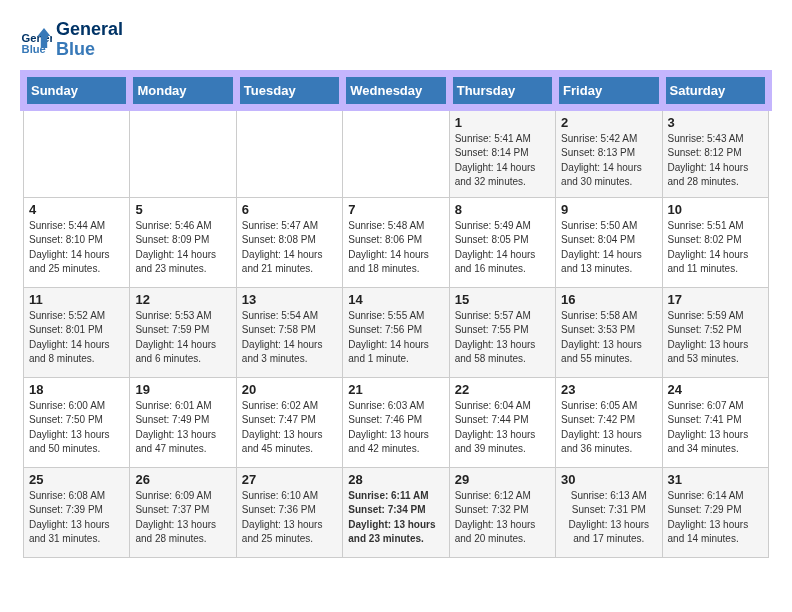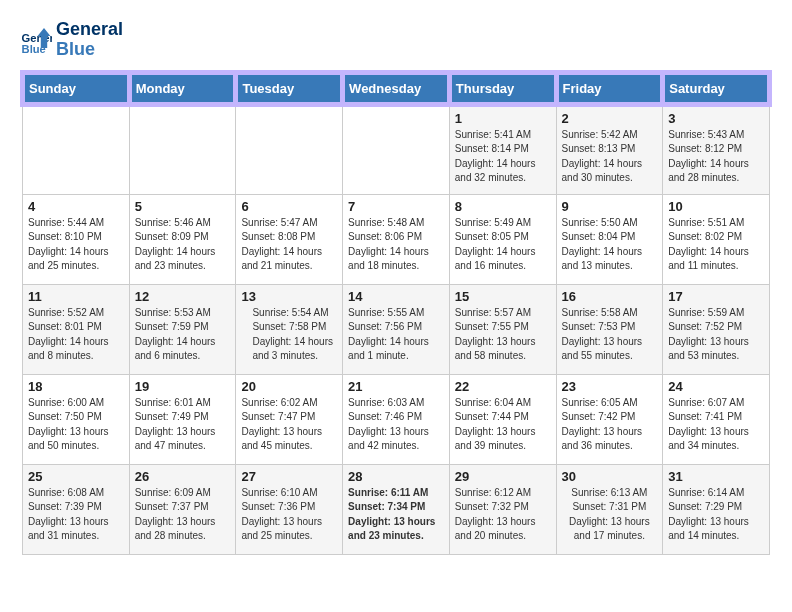--- a/index.html
+++ b/index.html
@@ -52,21 +52,21 @@
       border-collapse: collapse;
       table-layout: fixed;
     }
     thead tr th {
       background-color: #3879b8;
       color: #fff;
       font-size: 13px;
       font-weight: bold;
       padding: 6px 4px;
       text-align: left;
-      border: 5px solid #c4b5fd;
+      border: 7px solid #c4b5fd;
     }
     tbody tr td {
       border: 1px solid #ccc;
       vertical-align: top;
       padding: 4px 5px;
       font-size: 11px;
       color: #222;
       height: 90px;
       background: #fff;
     }
@@ -209,21 +209,21 @@
         </td>
         <td>
           <span class="day-num">12</span>
           <div class="day-info" style="white-space: pre-line;">Sunrise: 5:53 AM
 Sunset: 7:59 PM
 Daylight: 14 hours
 and 6 minutes.</div>
         </td>
         <td>
           <span class="day-num">13</span>
-          <div class="day-info" style="white-space: pre-line; margin-left: 11px;">Sunrise: 5:54 AM
+          <div class="day-info" style="white-space: pre-line;">Sunrise: 5:54 AM
 Sunset: 7:58 PM
 Daylight: 14 hours
 and 3 minutes.</div>
         </td>
         <td>
           <span class="day-num">14</span>
           <div class="day-info" style="white-space: pre-line;">Sunrise: 5:55 AM
 Sunset: 7:56 PM
 Daylight: 14 hours
 and 1 minute.</div>
@@ -231,21 +231,21 @@
         <td>
           <span class="day-num">15</span>
           <div class="day-info" style="white-space: pre-line;">Sunrise: 5:57 AM
 Sunset: 7:55 PM
 Daylight: 13 hours
 and 58 minutes.</div>
         </td>
         <td>
           <span class="day-num">16</span>
           <div class="day-info" style="white-space: pre-line;">Sunrise: 5:58 AM
-Sunset: 7:53 PM
+Sunset: 3:53 PM
 Daylight: 13 hours
 and 55 minutes.</div>
         </td>
         <td>
           <span class="day-num">17</span>
           <div class="day-info" style="white-space: pre-line;">Sunrise: 5:59 AM
 Sunset: 7:52 PM
 Daylight: 13 hours
 and 53 minutes.</div>
         </td>

